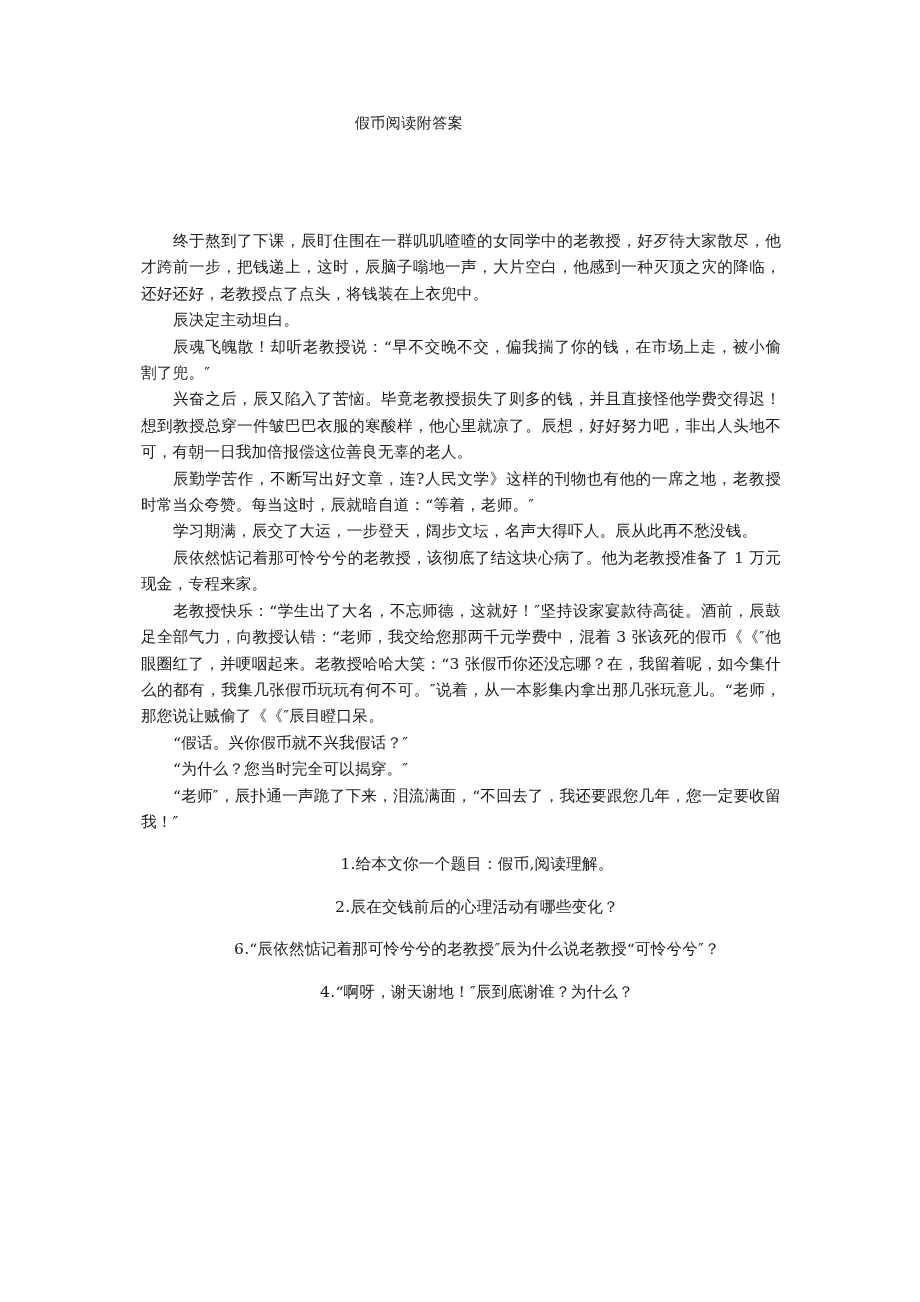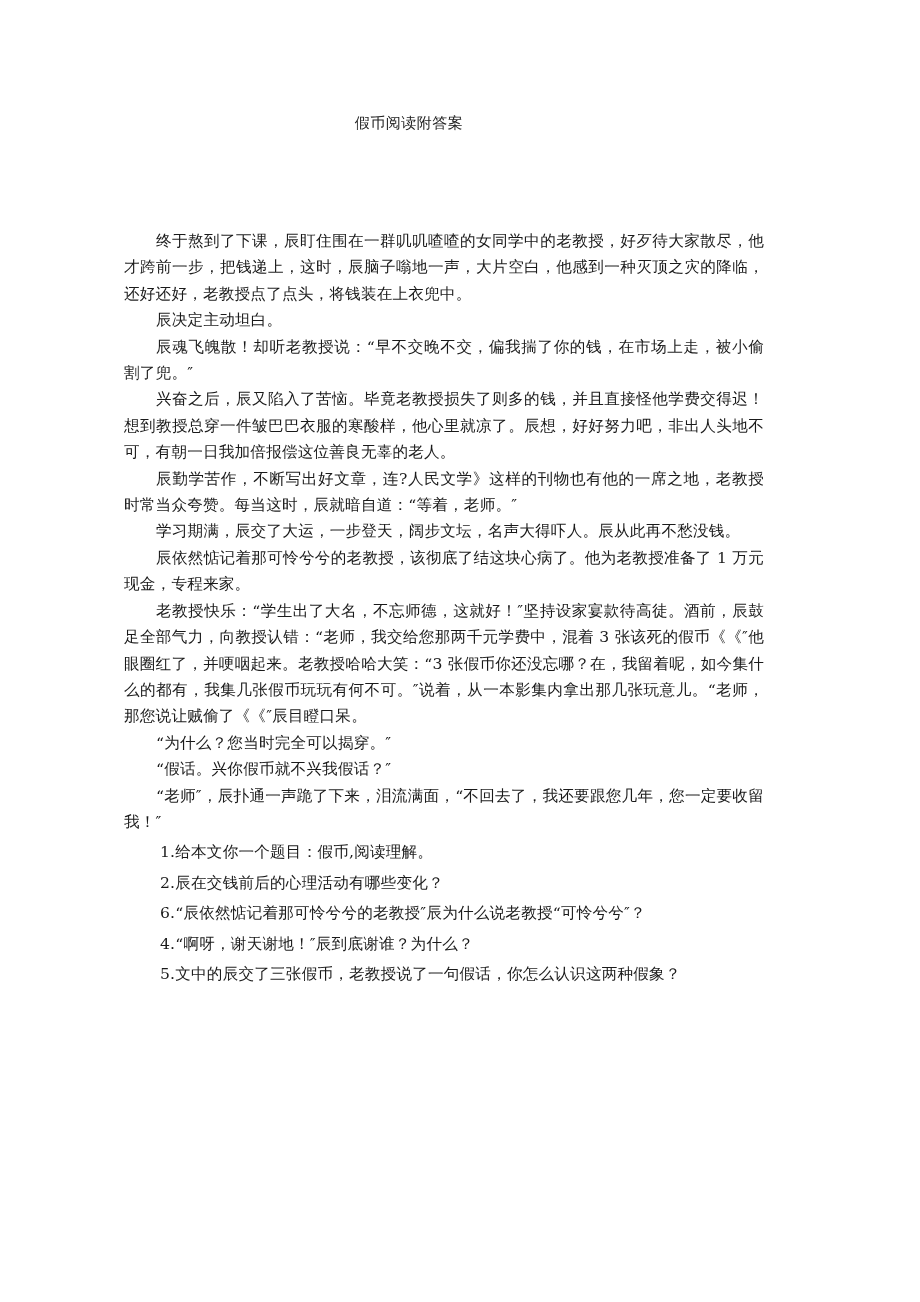--- a/index.html
+++ b/index.html
@@ -1,43 +1,42 @@
 <!DOCTYPE html>
 <html><head>
 <meta charset="utf-8">
 <style>
   html, body { margin: 0; padding: 0; background: #ffffff; }
   body { width: 920px; height: 1302px; position: relative; overflow: hidden;
          font-family: "DejaVu Serif", "Liberation Serif", serif; color: #1a1a1a; }
   .page { position: absolute; left: 0; top: 0; width: 920px; height: 1302px; background: #ffffff; }
   .title { position: absolute; top: 114px; left: 0; width: 784px; text-align: center;
            font-size: 15px; color: #222; letter-spacing: 0.5px; margin-left: 17px; }
-  .body { position: absolute; left: 124px; top: 228px; width: 640px; }
+  .body { position: absolute; left: 141px; top: 228px; width: 640px; }
   .p { font-size: 15.6px; line-height: 26.4px; text-indent: 32px; margin: 0;
        text-align: justify; letter-spacing: 0.2px; word-break: break-all; }
-  .q { font-size: 15.6px; line-height: 26.4px; text-indent: 32px; margin: 4px; letter-spacing: 0.2px; }
+  .q { font-size: 15.6px; line-height: 26.4px; text-indent: 32px; margin: 16px; letter-spacing: 0.2px; text-align: center; }
 </style>
 </head>
 <body>
 
 <div class="page">
   <div class="title">假币阅读附答案</div>
 
   <div class="body">
     <p class="p">终于熬到了下课，辰盯住围在一群叽叽喳喳的女同学中的老教授，好歹待大家散尽，他才跨前一步，把钱递上，这时，辰脑子嗡地一声，大片空白，他感到一种灭顶之灾的降临，还好还好，老教授点了点头，将钱装在上衣兜中。</p>
     <p class="p">辰决定主动坦白。</p>
     <p class="p">辰魂飞魄散！却听老教授说：“早不交晚不交，偏我揣了你的钱，在市场上走，被小偷割了兜。″</p>
     <p class="p">兴奋之后，辰又陷入了苦恼。毕竟老教授损失了则多的钱，并且直接怪他学费交得迟！想到教授总穿一件皱巴巴衣服的寒酸样，他心里就凉了。辰想，好好努力吧，非出人头地不可，有朝一日我加倍报偿这位善良无辜的老人。</p>
     <p class="p">辰勤学苦作，不断写出好文章，连?人民文学》这样的刊物也有他的一席之地，老教授时常当众夸赞。每当这时，辰就暗自道：“等着，老师。″</p>
     <p class="p">学习期满，辰交了大运，一步登天，阔步文坛，名声大得吓人。辰从此再不愁没钱。</p>
     <p class="p">辰依然惦记着那可怜兮兮的老教授，该彻底了结这块心病了。他为老教授准备了 1 万元现金，专程来家。</p>
     <p class="p">老教授快乐：“学生出了大名，不忘师德，这就好！″坚持设家宴款待高徒。酒前，辰鼓足全部气力，向教授认错：“老师，我交给您那两千元学费中，混着 3 张该死的假币《《″他眼圈红了，并哽咽起来。老教授哈哈大笑：“3 张假币你还没忘哪？在，我留着呢，如今集什么的都有，我集几张假币玩玩有何不可。″说着，从一本影集内拿出那几张玩意儿。“老师，那您说让贼偷了《《″辰目瞪口呆。</p>
+    <p class="p">“假话。兴你假币就不兴我假话？″</p>
     <p class="p">“为什么？您当时完全可以揭穿。″</p>
-    <p class="p">“假话。兴你假币就不兴我假话？″</p>
     <p class="p">“老师″，辰扑通一声跪了下来，泪流满面，“不回去了，我还要跟您几年，您一定要收留我！″</p>
 
     <p class="q">1.给本文你一个题目：假币,阅读理解。</p>
     <p class="q">2.辰在交钱前后的心理活动有哪些变化？</p>
     <p class="q">6.“辰依然惦记着那可怜兮兮的老教授″辰为什么说老教授“可怜兮兮″？</p>
     <p class="q">4.“啊呀，谢天谢地！″辰到底谢谁？为什么？</p>
-    <p class="q">5.文中的辰交了三张假币，老教授说了一句假话，你怎么认识这两种假象？</p>
   </div>
 </div>
 
 </body></html>

